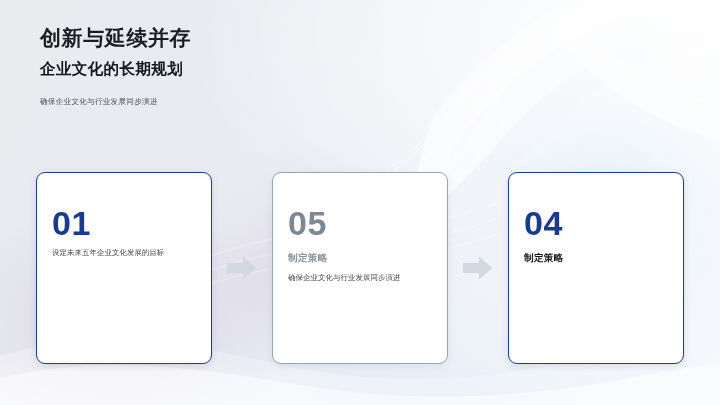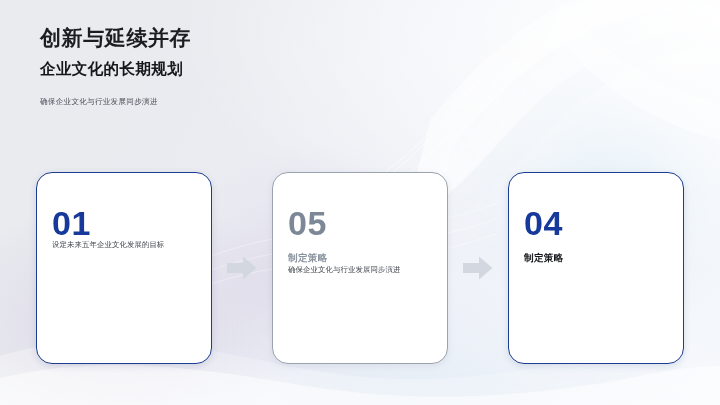--- a/index.html
+++ b/index.html
@@ -109,21 +109,21 @@
     height: 192px;
     display: flex;
     align-items: stretch;
   }
 
   .card {
     position: relative;
     width: 176px;
     flex: 0 0 176px;
     background: #ffffff;
-    border-radius: 16px;
+    border-radius: 9px;
     box-sizing: border-box;
     padding: 34px 15px 0 15px;
   }
   .card.accent {
     border: 1.6px solid #1d3c91;
     box-shadow: 0 2px 7px rgba(35,55,110,0.13);
   }
   .card.muted {
     border: 1.6px solid #9aa3af;
     box-shadow: 0 2px 7px rgba(90,100,120,0.11);
@@ -142,21 +142,21 @@
     margin-top: 13px;
     font-size: 9.6px;
     font-weight: 700;
     letter-spacing: 0.3px;
     line-height: 1.2;
   }
   .card.accent .card-title { color: #17191d; }
   .card.muted  .card-title { color: #8a939f; font-family: Liberation Serif, serif; }
 
   .card-desc {
-    margin-top: 0;
+    margin-top: 8px;
     font-size: 7.4px;
     font-weight: 400;
     color: #3f434b;
     line-height: 1.55;
     letter-spacing: 0.1px;
   }
 
   
   .connector {
     flex: 1 1 auto;

